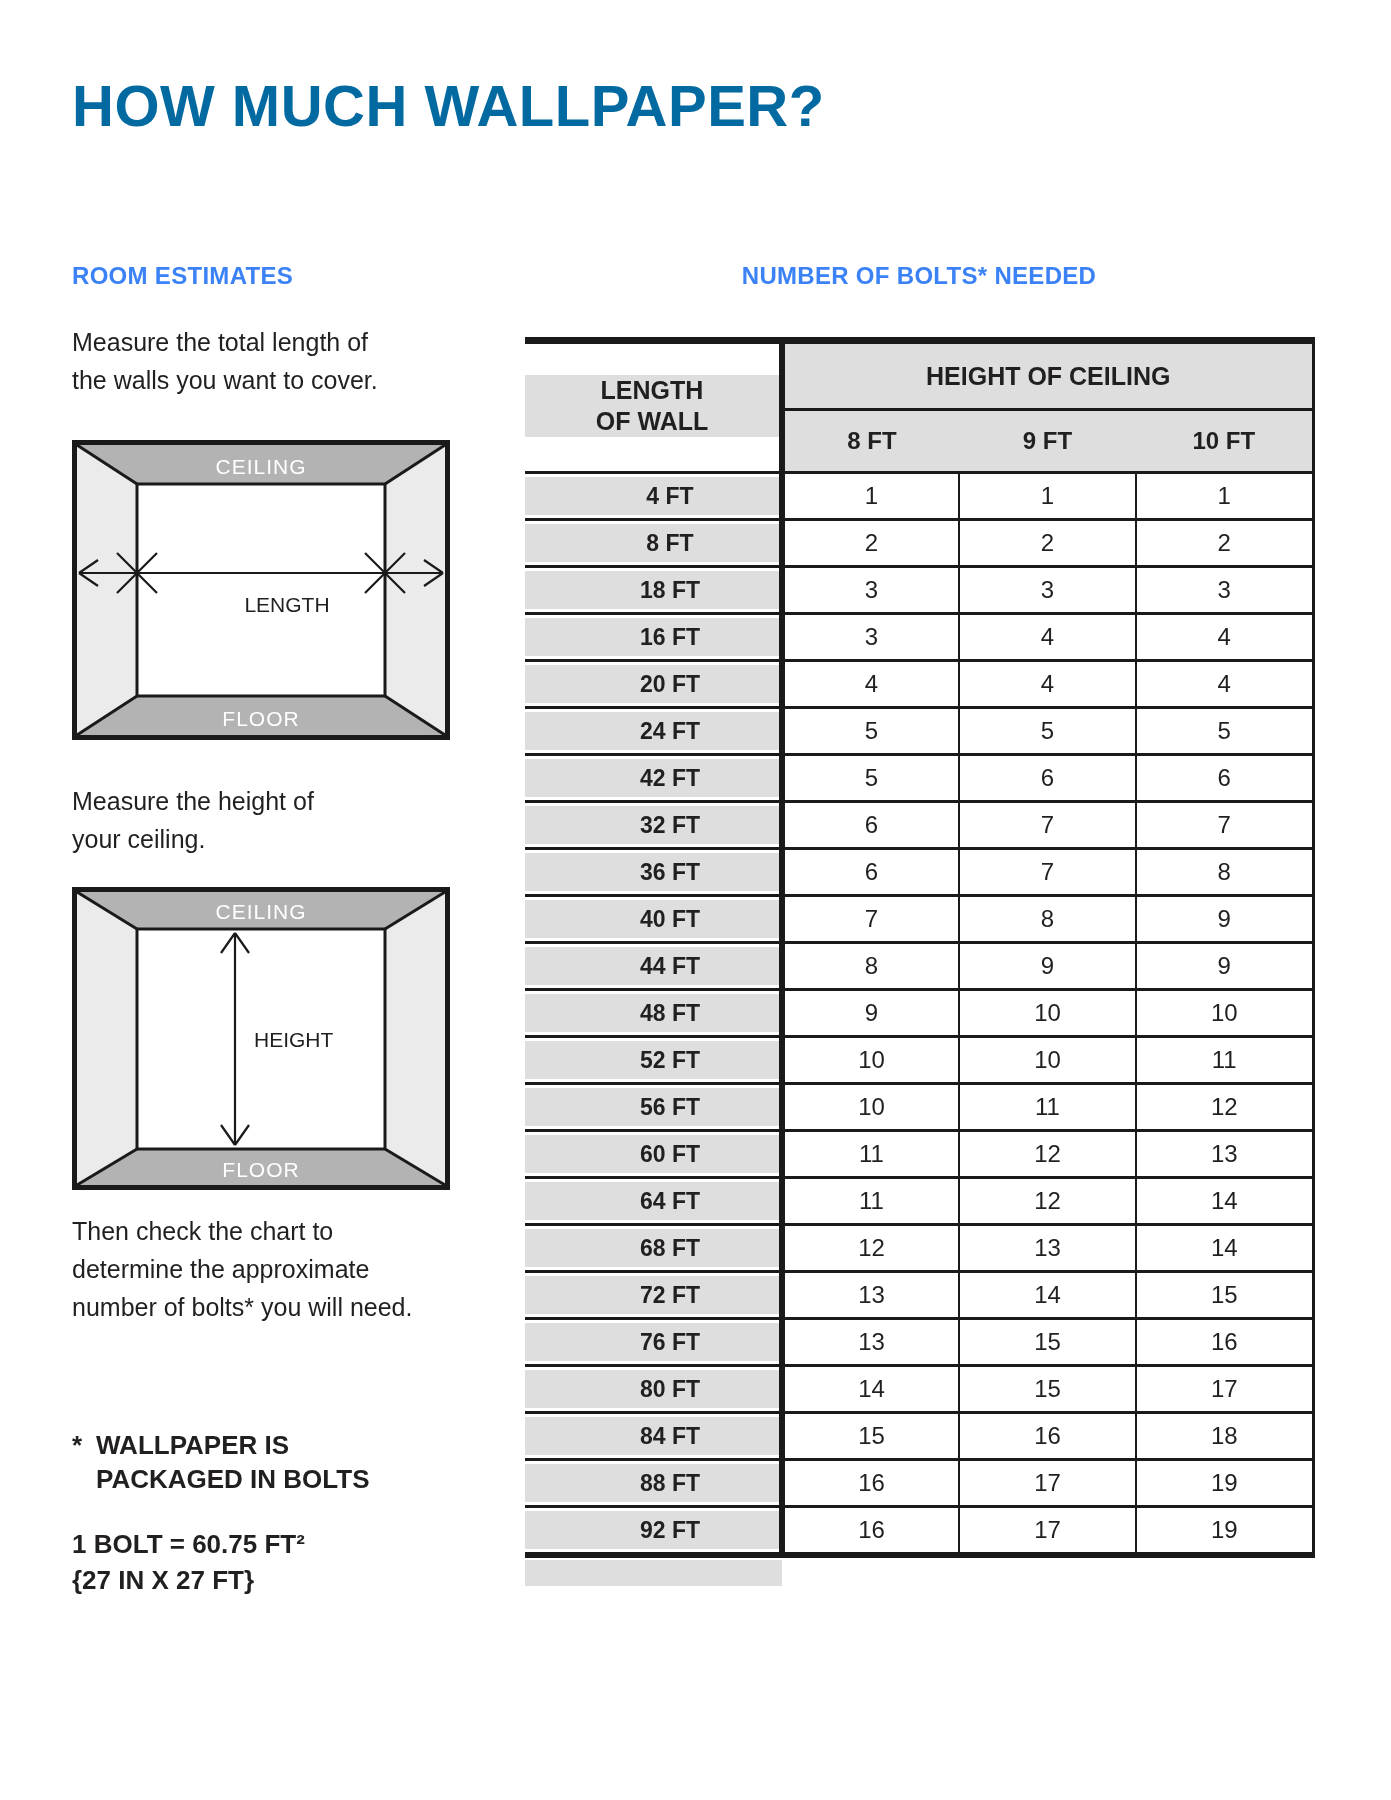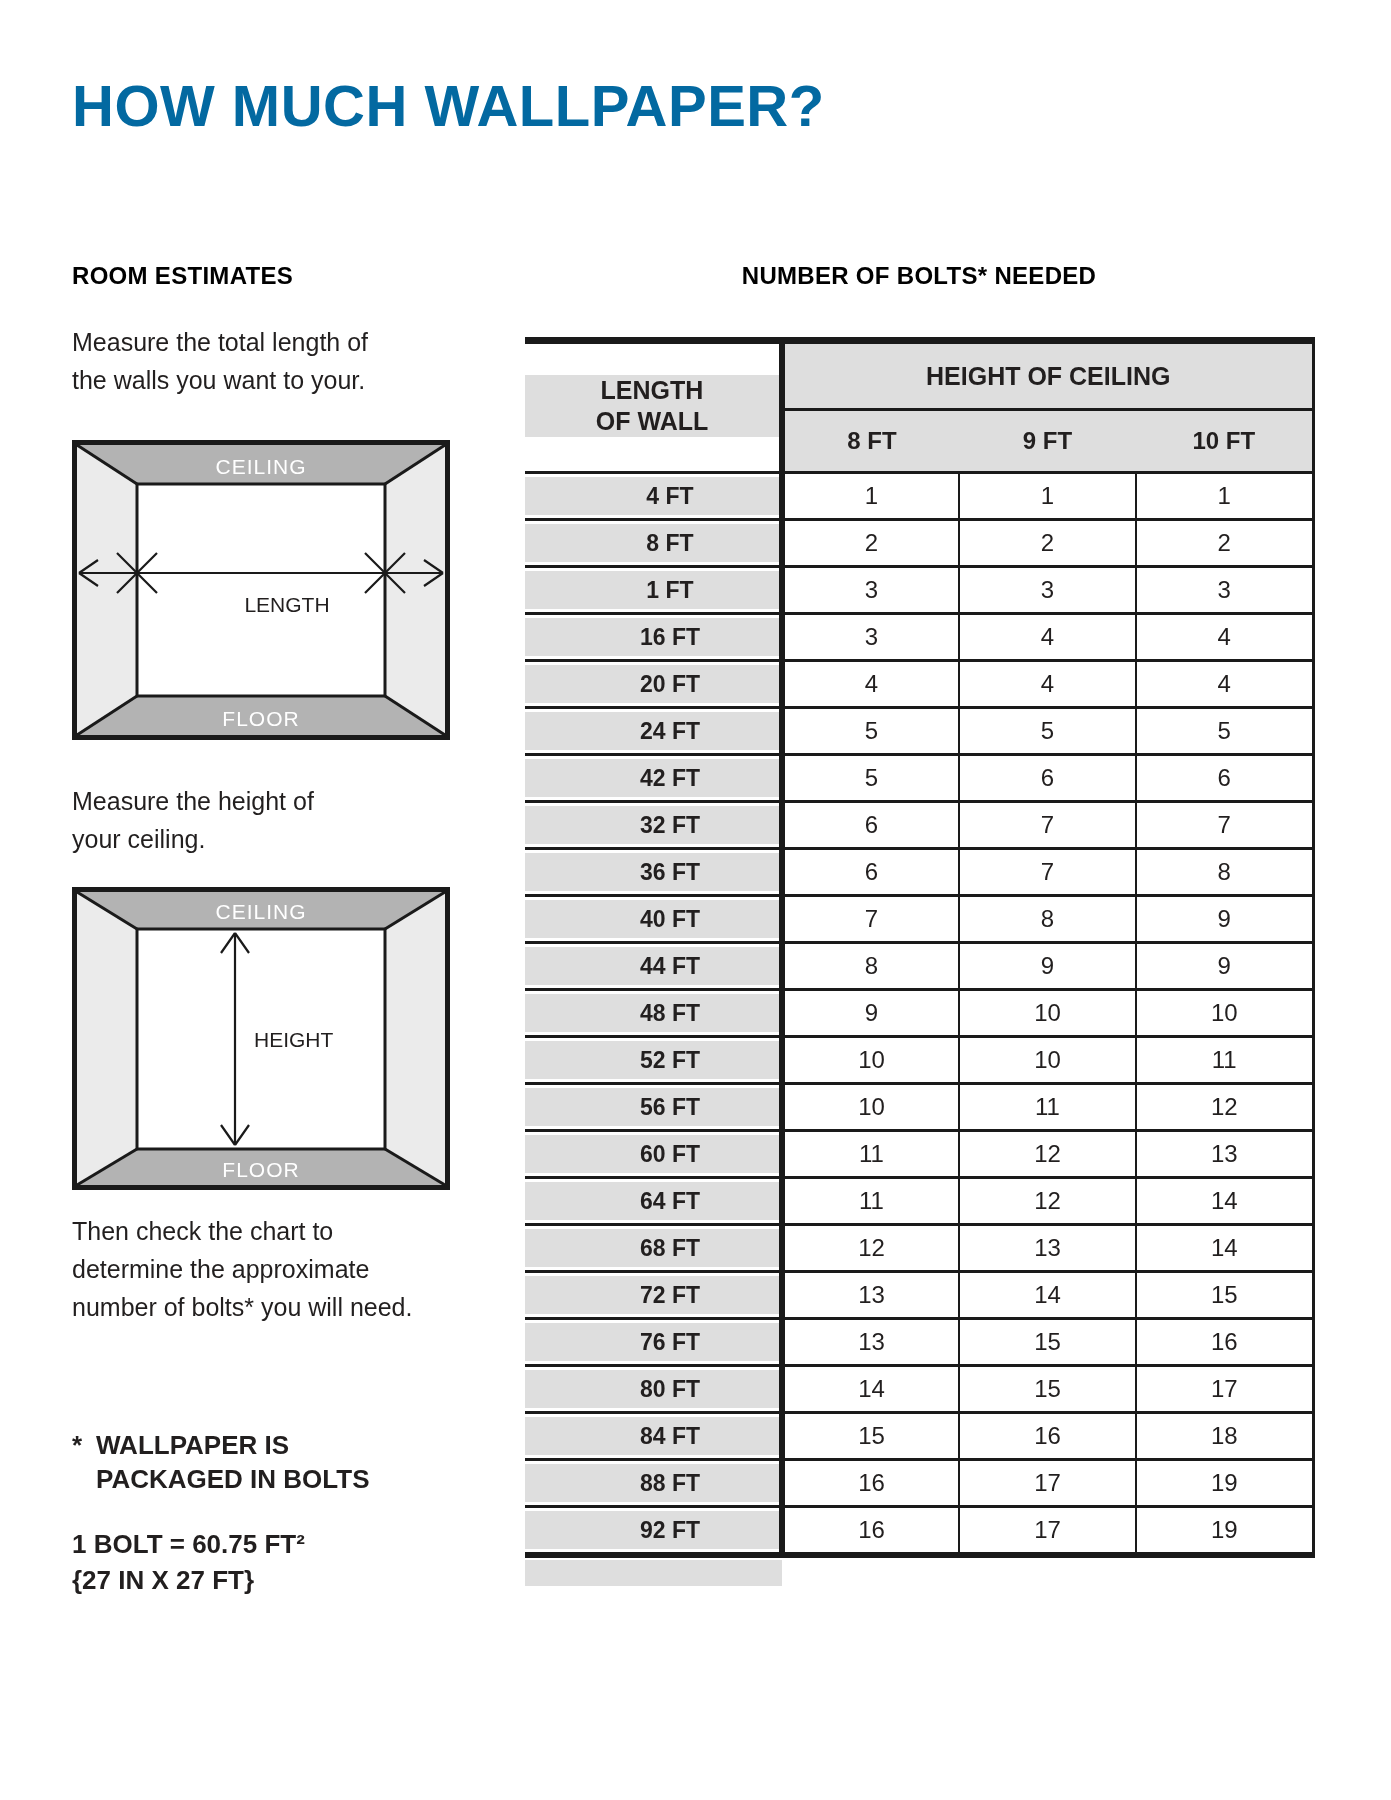--- a/index.html
+++ b/index.html
@@ -5,21 +5,21 @@
   html,body { margin:0; padding:0; background:#ffffff; }
   .page {
     position:relative; width:1391px; height:1800px; background:#ffffff;
     font-family:"Liberation Sans","DejaVu Sans",sans-serif; color:#221f1f; overflow:hidden;
   }
   .page-title {
     position:absolute; left:72px; top:72px;
     font-size:58px; font-weight:bold; letter-spacing:0.5px; color:#0369a1;
   }
   .section-heading {
-    position:absolute; top:262px; font-size:24px; font-weight:bold; color:#000000; letter-spacing:0.3px;
+    position:absolute; top:262px; font-size:24px; font-weight:bold; color:#3b82f6; letter-spacing:0.3px;
   }
   .left-heading { left:72px; }
   .right-heading { left:525px; width:788px; text-align:center; }
   .body-text {
     position:absolute; left:72px; font-size:25px; line-height:38px; color:#221f1f; white-space:pre-line;
   }
   .step1 { top:323px; }
   .step2 { top:782px; }
   .step3 { top:1212px; }
   .diagram { position:absolute; left:72px; }
@@ -79,21 +79,21 @@
 </head>
 <body>
 
 <div class="page">
 
   <div class="page-title">HOW MUCH WALLPAPER?</div>
 
   <div class="section-heading left-heading">ROOM ESTIMATES</div>
 
   <div class="body-text step1">Measure the total length of
-the walls you want to your.</div>
+the walls you want to cover.</div>
 
   <svg class="diagram d1" width="378" height="300" viewBox="0 0 378 300">
     <rect x="2.5" y="2.5" width="373" height="295" fill="#ffffff" stroke="#1a1a1a" stroke-width="5"></rect>
     <polygon points="5,5 373,5 313,44 65,44" fill="#b3b3b3"></polygon>
     <polygon points="5,295 65,256 313,256 373,295" fill="#b3b3b3"></polygon>
     <polygon points="5,5 65,44 65,256 5,295" fill="#ebebeb"></polygon>
     <polygon points="373,5 313,44 313,256 373,295" fill="#ebebeb"></polygon>
     <rect x="65" y="44" width="248" height="212" fill="#ffffff" stroke="#1a1a1a" stroke-width="3"></rect>
     <line x1="5" y1="5" x2="65" y2="44" stroke="#1a1a1a" stroke-width="3"></line>
     <line x1="373" y1="5" x2="313" y2="44" stroke="#1a1a1a" stroke-width="3"></line>
@@ -184,21 +184,21 @@
           <tr class="data-row">
       <td class="rowlabel">
         <div class="rl-inner rl-text">8 FT</div>
       </td>
       <td class="val">2</td>
       <td class="val">2</td>
       <td class="val last">2</td>
     </tr>
           <tr class="data-row">
       <td class="rowlabel">
-        <div class="rl-inner rl-text">1 FT</div>
+        <div class="rl-inner rl-text">18 FT</div>
       </td>
       <td class="val">3</td>
       <td class="val">3</td>
       <td class="val last">3</td>
     </tr>
           <tr class="data-row">
       <td class="rowlabel">
         <div class="rl-inner rl-text">16 FT</div>
       </td>
       <td class="val">3</td>

